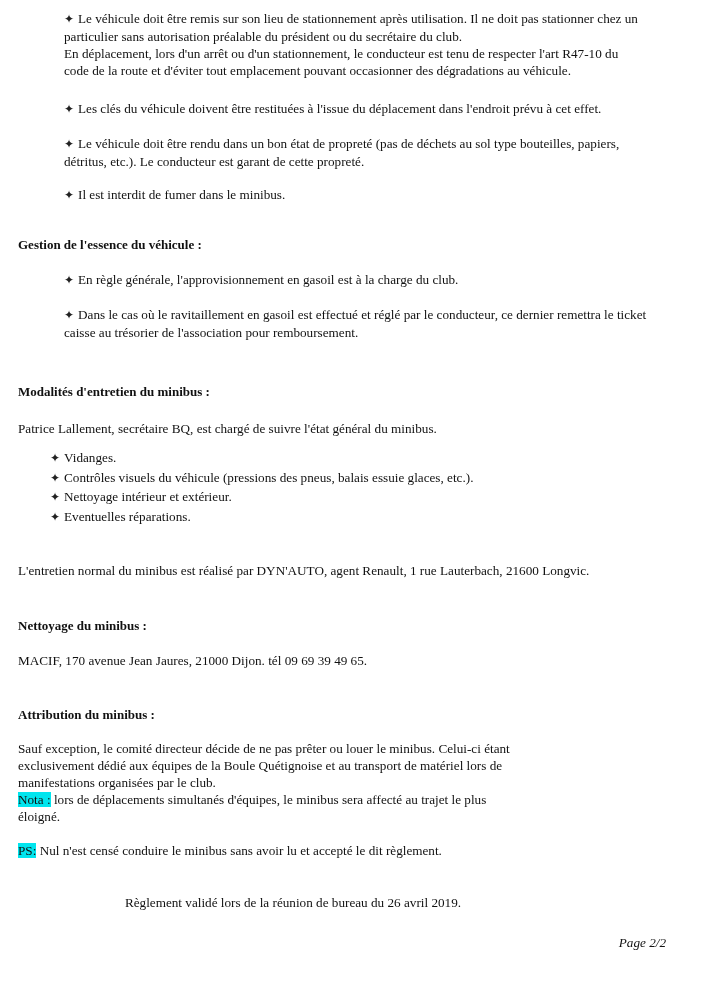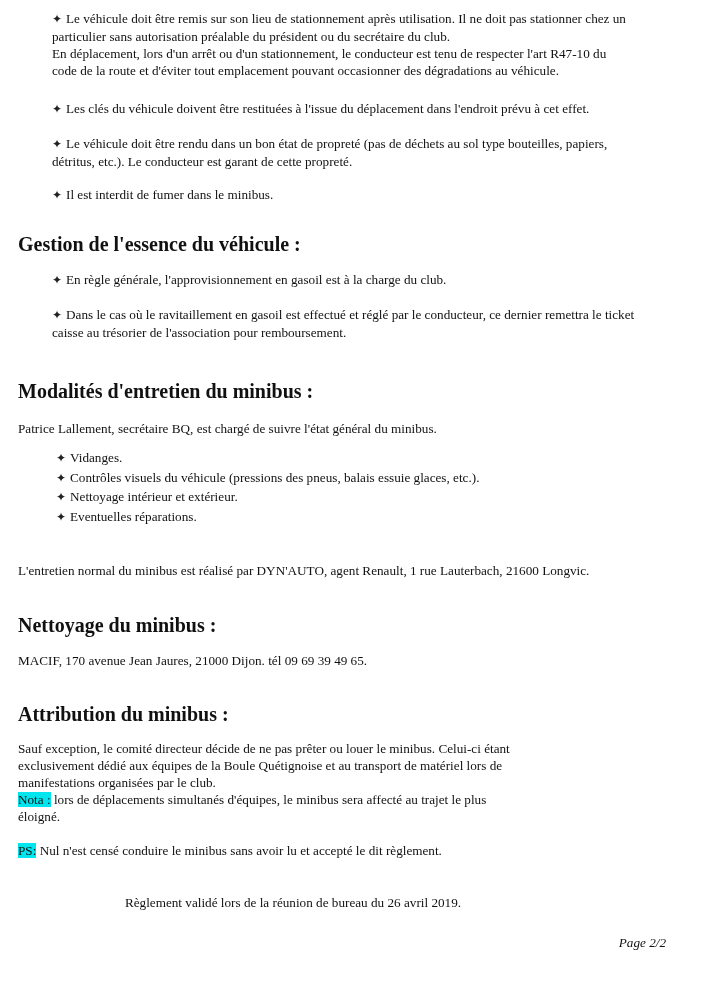--- a/index.html
+++ b/index.html
@@ -2,29 +2,29 @@
 <html><head>
 <meta charset="utf-8">
 <style>
   html, body { margin: 0; padding: 0; background: #ffffff; }
   body {
     width: 706px; height: 1000px; position: relative; overflow: hidden;
     font-family: "Liberation Serif", "DejaVu Serif", serif;
     color: #111111; font-size: 13.2px; line-height: 17px;
   }
   .para { position: absolute; margin: 0; }
-  .ind { left: 52px; width: 640px; }
+  .ind { left: 64px; width: 640px; }
   .left { left: 18px; width: 660px; }
   .bullet { display: inline-block; width: 14px; font-size: 12px; color: #222; }
   h2 {
     position: absolute; left: 18px; margin: 0;
     font-family: "Liberation Serif", "DejaVu Serif", serif;
-    font-size: 20px; font-weight: bold; color: #111;
+    font-size: 13px; font-weight: bold; color: #111;
   }
-  ul.items { position: absolute; left: 56px; margin: 0; padding: 0; list-style: none; }
+  ul.items { position: absolute; left: 50px; margin: 0; padding: 0; list-style: none; }
   ul.items li { height: 19.7px; line-height: 19.7px; }
   .hl { background: #00e5ee; }
   .center { position: absolute; left: 0; width: 586px; text-align: center; }
   .page { position: absolute; right: 40px; font-style: italic; margin-top: 20px; }
 </style>
 </head>
 <body>
 
 <p class="para ind" style="top:10px">
   <span class="bullet">✦</span><span>Le véhicule doit être remis sur son lieu de stationnement après utilisation. Il ne doit pas stationner chez un</span><br>

